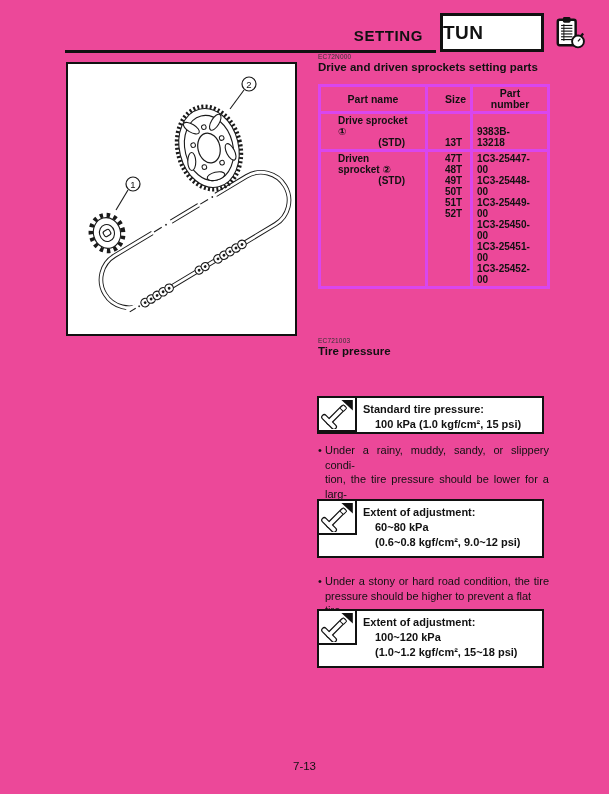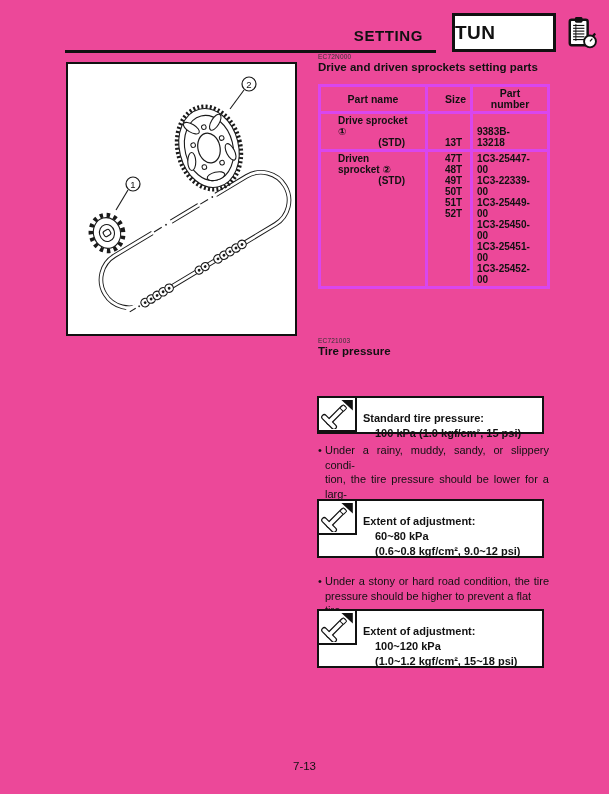--- a/index.html
+++ b/index.html
@@ -6,21 +6,21 @@
   .page{
     position:relative;width:609px;height:794px;background:#ec4899;
     font-family:"Liberation Sans","DejaVu Sans",sans-serif;color:#111;
     overflow:hidden;margin:0 auto;
   }
   .abs{position:absolute;}
   
   .setting-title{left:65px;top:27px;width:358px;text-align:right;
     font-size:15px;font-weight:bold;letter-spacing:.6px;}
   .header-rule{left:65px;top:50px;width:371px;height:2.5px;background:#111;}
-  .tun-box{left:452px;top:13px;width:104px;height:39px;border:3px solid #111;
+  .tun-box{left:440px;top:13px;width:104px;height:39px;border:3px solid #111;
     display:flex;align-items:stretch;box-sizing:border-box;background:#fff;gap:35px;}
   .tun-cell{width:52px;display:flex;align-items:center;justify-content:center;
     font-size:19px;font-weight:bold;letter-spacing:.5px;}
   .tun-divider{width:1.5px;background:#111;}
   .tun-icon-cell{flex:1;display:flex;align-items:center;justify-content:center;}
   
   .fig-box{left:66px;top:62px;width:231px;height:274px;border:2px solid #111;
     box-sizing:border-box;background:#fff;}
   
   .ec-code{font-size:6.5px;color:#333;letter-spacing:.2px;}
@@ -40,21 +40,21 @@
   .vb{vertical-align:bottom;}
   .vt{vertical-align:top;}
   .std-line{text-align:right;padding-right:3px;}
   .row1 td{height:27px;}
   
   .specbox{left:317px;width:227px;border:2px solid #111;box-sizing:border-box;
     background:#fff;font-weight:bold;font-size:11px;line-height:15px;}
   .specbox .iconsq{position:absolute;left:0;top:0;width:36px;height:32px;
     border-right:2px solid #111;border-bottom:2px solid #111;
     display:flex;align-items:center;justify-content:center;background:#fff;}
-  .specbox .txt{margin-left:44px;padding-top:13px;}
+  .specbox .txt{margin-left:44px;padding-top:4px;}
   .specbox .val{padding-left:12px;}
   .footer-page{left:0;top:760px;width:609px;text-align:center;font-size:11.5px;}
   svg text{font-family:"Liberation Sans","DejaVu Sans",sans-serif;}
 </style>
 </head>
 <body>
 
 <div class="page">
 
   <div class="abs setting-title">SETTING</div>
@@ -214,21 +214,21 @@
         <td class="td-size vt">
           <div>47T</div>
           <div>48T</div>
           <div>49T</div>
           <div>50T</div>
           <div>51T</div>
           <div>52T</div>
         </td>
         <td class="td-num vt">
           <div>1C3-25447-00</div>
-          <div>1C3-22339-00</div>
+          <div>1C3-25448-00</div>
           <div>1C3-25449-00</div>
           <div>1C3-25450-00</div>
           <div>1C3-25451-00</div>
           <div>1C3-25452-00</div>
         </td>
       </tr>
     </tbody>
   </table>
 
   <div class="abs ec-code" style="left:318px;top:337px;">EC721003</div>

